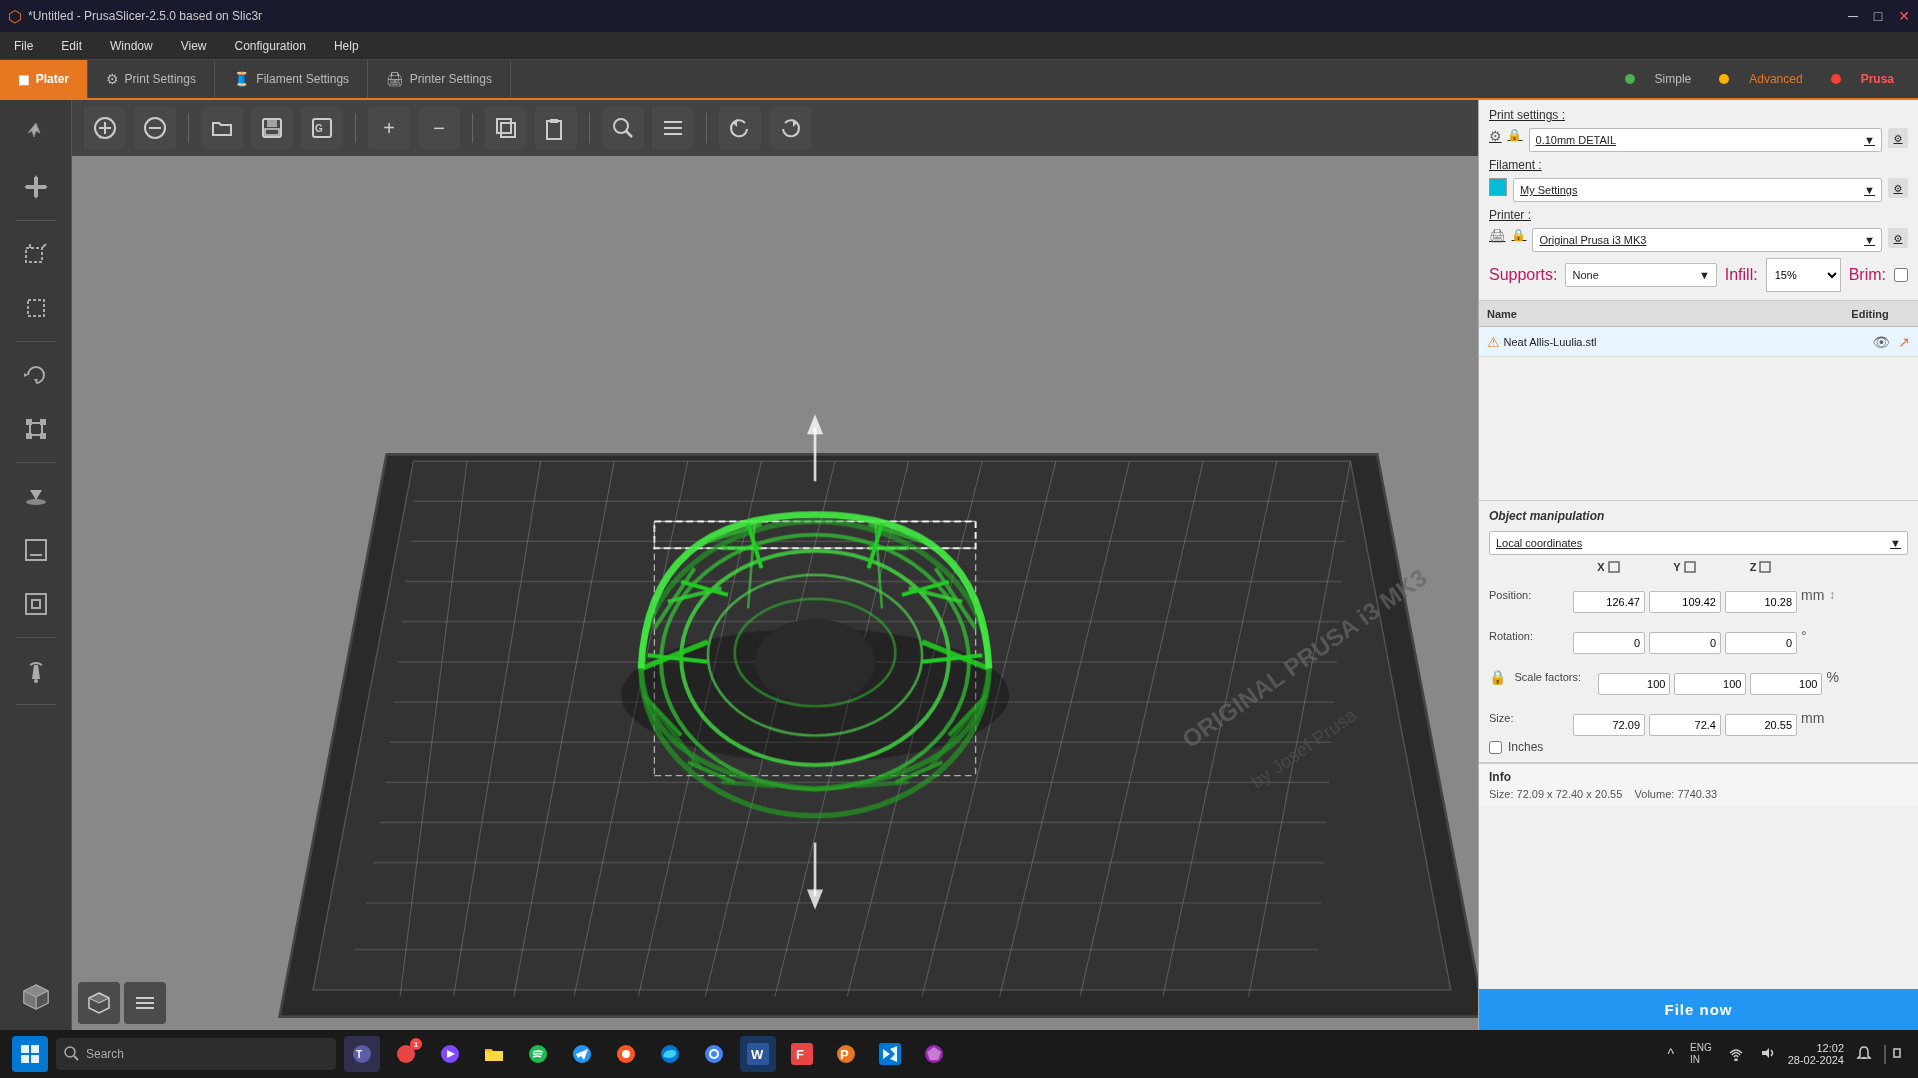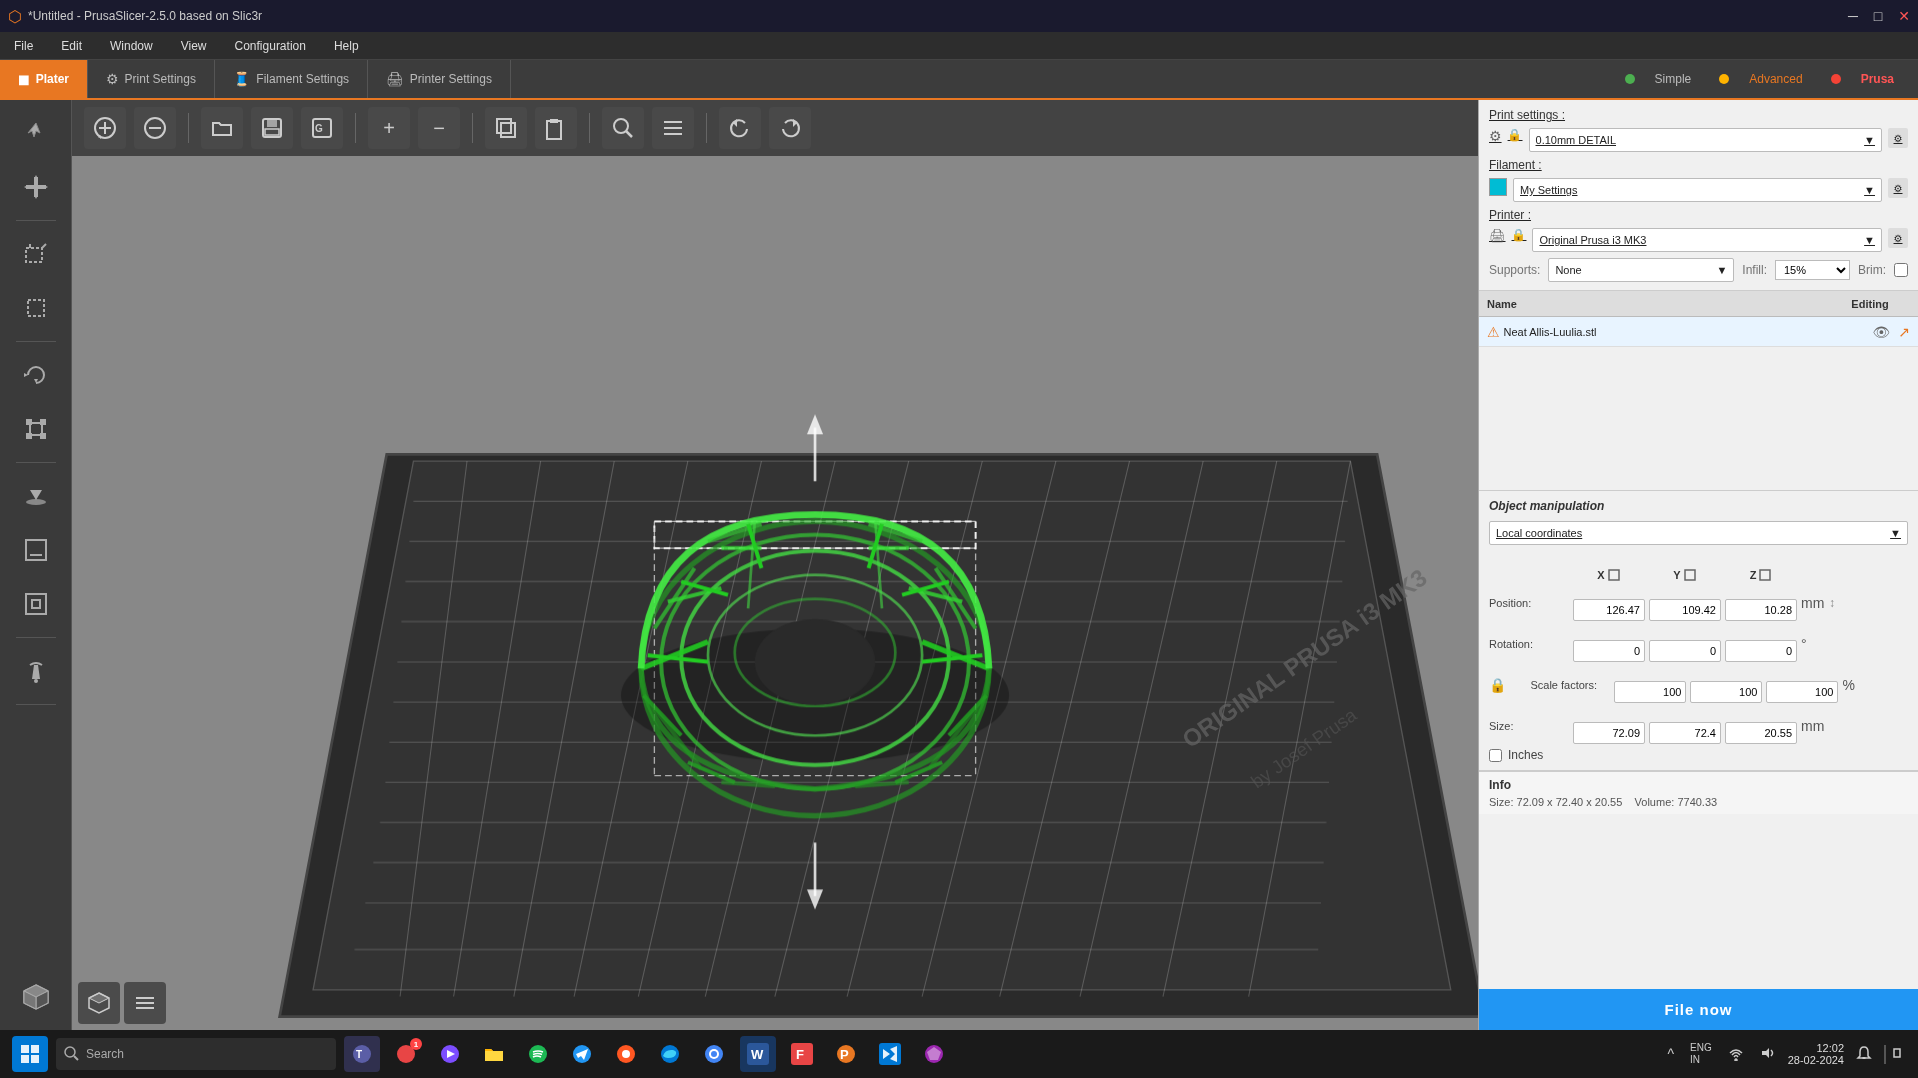--- a/index.html
+++ b/index.html
@@ -43,22 +43,22 @@
 
     
     #right-panel { width: 440px; background: #f0f0f0; color: #222; display: flex; flex-direction: column; border-left: 1px solid #aaa; }
     #right-panel-top { padding: 8px 10px; background: #f0f0f0; border-bottom: 1px solid #ccc; }
     .settings-row { display: flex; align-items: flex-start; margin-bottom: 6px; gap: 6px; text-decoration: underline; }
     .settings-label { color: #333; font-size: 12px; min-width: 70px; }
     .settings-dropdown { flex: 1; height: 24px; border: 1px solid #bbb; background: white; border-radius: 2px; font-size: 11px; display: flex; align-items: center; justify-content: space-between; padding: 0 6px; cursor: pointer; }
     .settings-icon { width: 20px; height: 20px; border-radius: 2px; display: flex; align-items: center; justify-content: center; background: #ddd; font-size: 10px; cursor: pointer; }
     .filament-color { width: 18px; height: 18px; background: #00bcd4; border: 1px solid #999; }
     .small-row { display: flex; align-items: center; gap: 10px; }
-    .small-label { font-size: 12px; color: #737373; }
-    .infill-select { border: 1px solid #bbb; height: 20px; width: 75px; background: white; font-size: 11px; padding: 0 4px; }
+    .small-label { font-size: 16px; color: #be185d; }
+    .infill-select { border: 1px solid #bbb; height: 34px; width: 75px; background: white; font-size: 11px; padding: 0 4px; }
     .brim-check { width: 14px; height: 14px; }
 
     
     #object-list { height: 200px; border-bottom: 1px solid #ccc; overflow: hidden; }
     .obj-list-header { display: flex; background: #ddd; border-bottom: 1px solid #bbb; height: 26px; align-items: center; padding: 0 8px; font-size: 11px; font-weight: bold; color: #333; }
     .obj-list-header-name { flex: 1; }
     .obj-list-header-edit { width: 80px; text-align: center; }
     .obj-row { display: flex; align-items: center; padding: 4px 8px; background: #e8f4ff; border-bottom: 1px solid #ddd; height: 30px; cursor: pointer; }
     .obj-warning { color: #e87722; font-size: 14px; margin-right: 4px; }
     .obj-name { flex: 1; font-size: 11px; color: #222; }
@@ -529,21 +529,21 @@
         <span class="obj-warning">⚠</span>
         <span class="obj-name">Neat Allis-Luulia.stl</span>
         <span class="obj-eye">👁</span>
         <span class="obj-edit" style="color: #e87722;">↗</span>
       </div>
     </div>
 
     <div id="obj-manip">
       <div class="manip-title">Object manipulation</div>
 
-      <div class="settings-row" style="margin-bottom: 23px;">
+      <div class="settings-row" style="margin-bottom: 5px;">
         <div class="settings-dropdown" style="width: 160px;">
           <span>Local coordinates</span>
           <span>▼</span>
         </div>
       </div>
 
       <div class="coord-header">
         <div class="coord-hdr">
           X <svg width="14" height="14" viewBox="0 0 14 14">
               <rect x="2" y="2" width="10" height="10" fill="none" stroke="#666" stroke-width="1.5"></rect>
@@ -573,21 +573,21 @@
       <div class="manip-coord-row">
         <span class="manip-label">Rotation:</span>
         <input type="text" class="coord-input" value="0" style="">
         <input type="text" class="coord-input" value="0" style="">
         <input type="text" class="coord-input" value="0" style="">
         <span class="coord-unit">°</span>
       </div>
 
       <div class="manip-coord-row">
         <span class="lock-icon">🔒</span>
-        <span class="manip-label" style="margin-left: 20px;">Scale factors:</span>
+        <span class="manip-label" style="margin-left: 4px;">Scale factors:</span>
         <input type="text" class="coord-input" value="100" style="">
         <input type="text" class="coord-input" value="100" style="">
         <input type="text" class="coord-input" value="100" style="">
         <span class="coord-unit">%</span>
       </div>
 
       <div class="manip-coord-row">
         <span class="manip-label">Size:</span>
         <input type="text" class="coord-input" value="72.09" style="">
         <input type="text" class="coord-input" value="72.4" style="">

